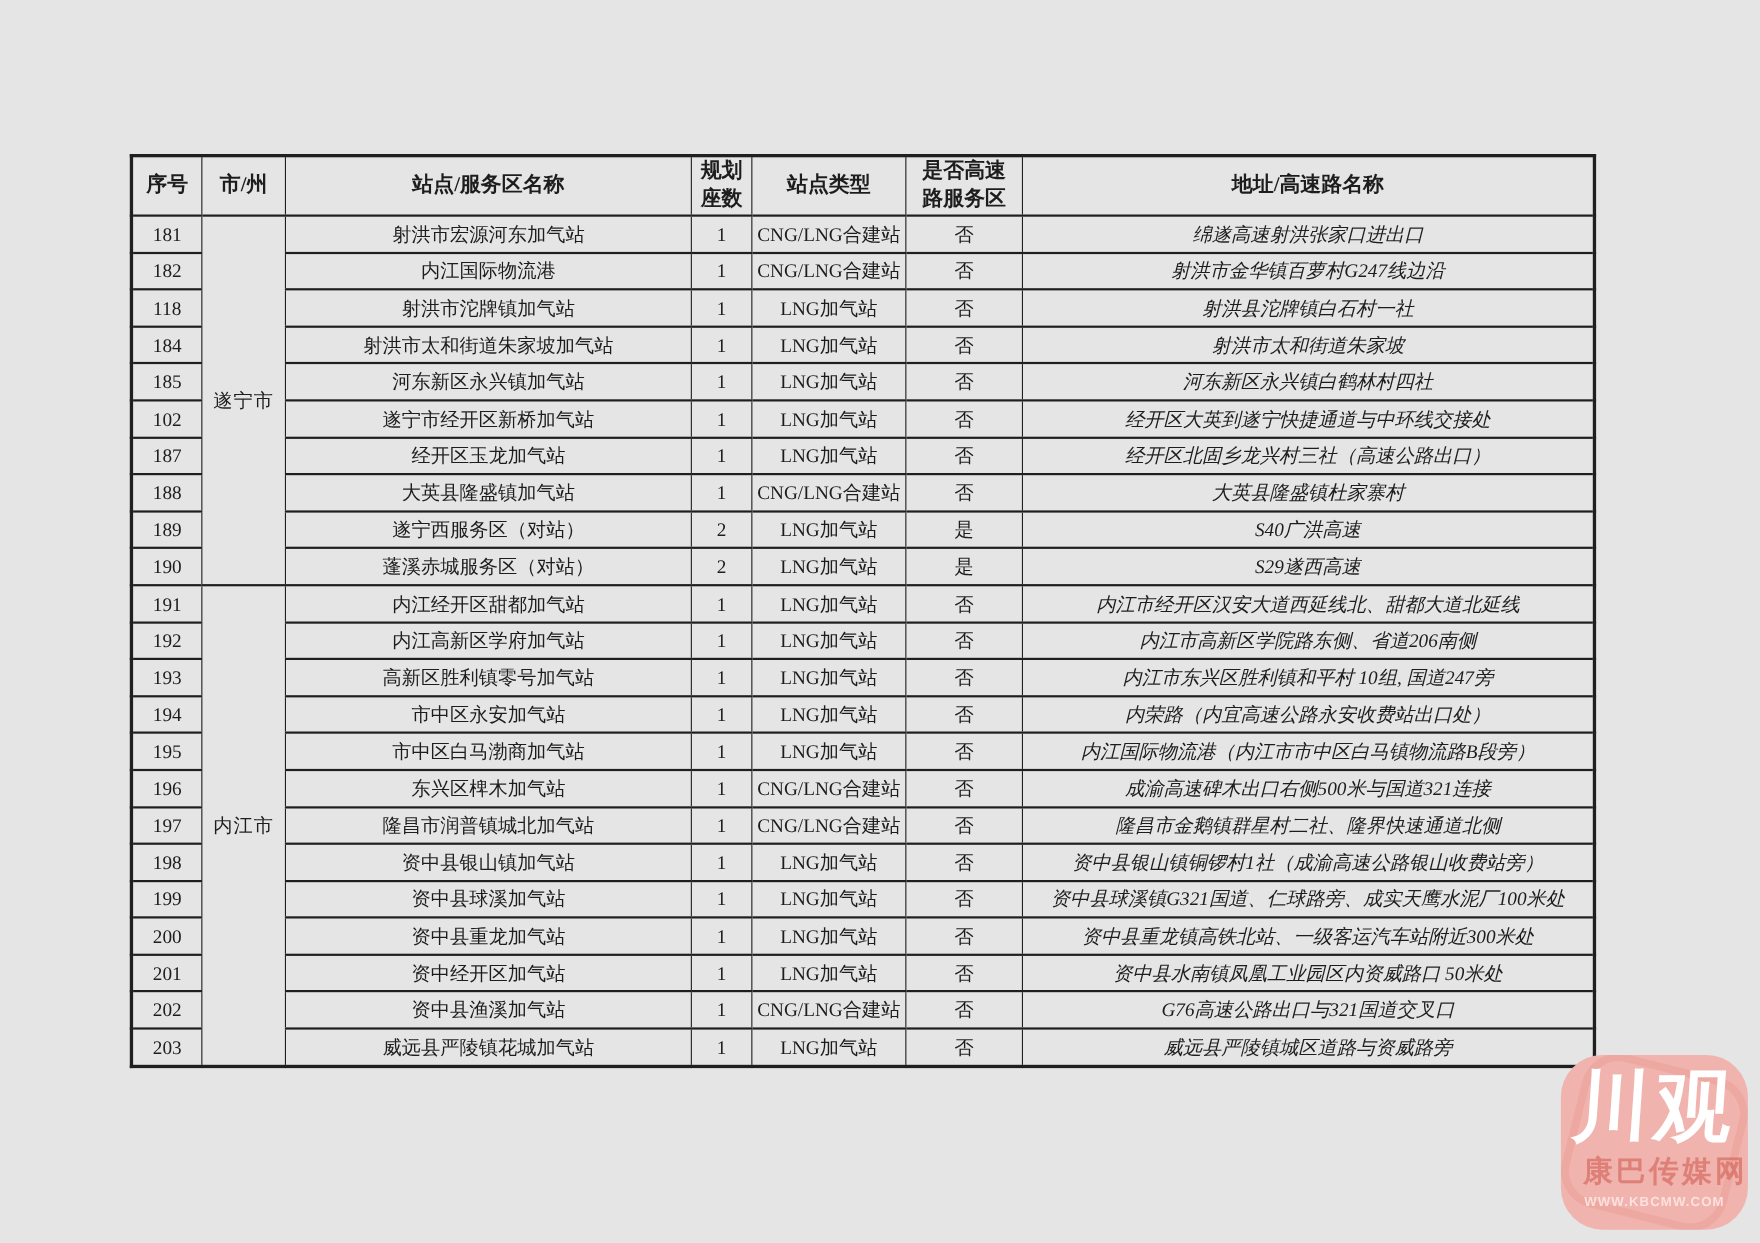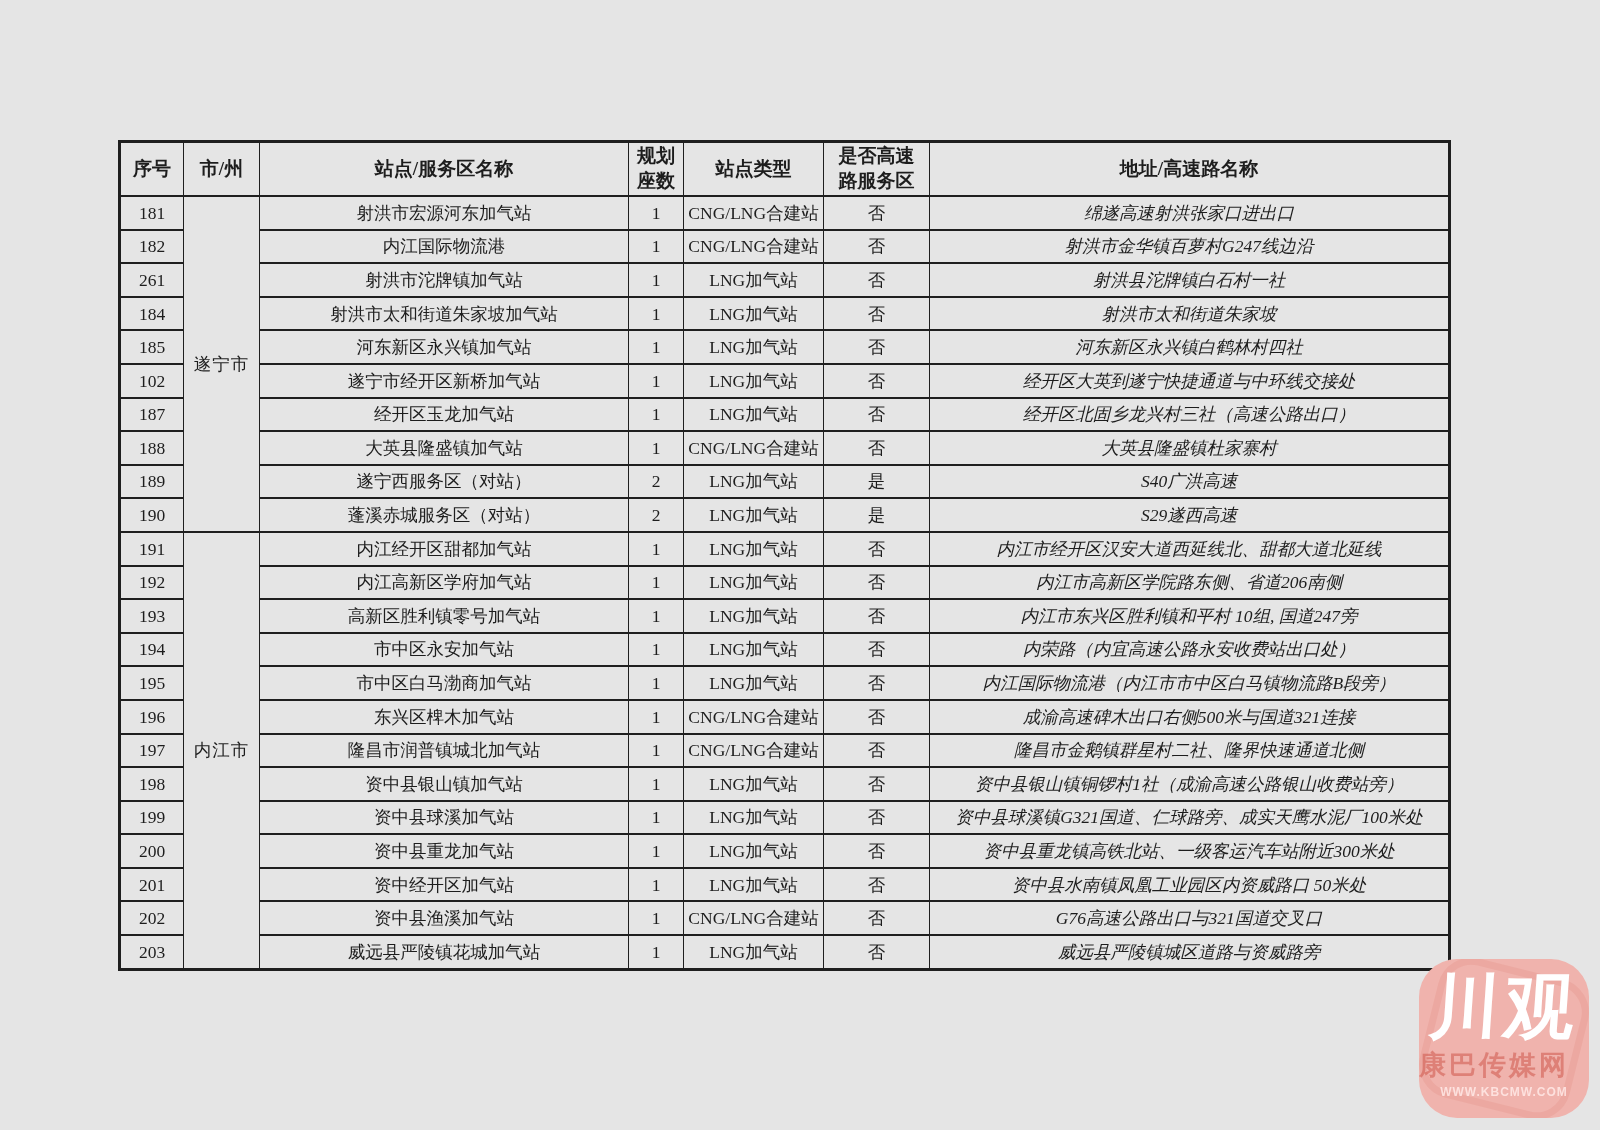--- a/index.html
+++ b/index.html
@@ -45,21 +45,21 @@
     border-radius:34px; transform:rotate(14deg);
   }
   .wm-logo {
     position:absolute; top:14px; left:0; width:100%;
     text-align:center; color:#ffffff; font-weight:bold; font-size:70px;
     line-height:1; letter-spacing:4px; transform:skewX(-4deg);
     font-family:"Liberation Serif","DejaVu Serif",serif;
   }
   .wm-site {
     position:absolute; top:92px; left:0; width:100%;
-    text-align:left; font-size:27px; font-weight:bold; line-height:1.1;
+    text-align:right; font-size:27px; font-weight:bold; line-height:1.1;
     color:rgba(204,78,66,0.50); letter-spacing:3px;
   }
   .wm-url {
     position:absolute; top:126px; left:0; width:100%;
     text-align:center; font-size:12px; font-weight:bold;
     color:rgba(255,233,230,0.85); letter-spacing:1px;
     font-family:"Liberation Sans","DejaVu Sans",sans-serif;
   }
 </style>
 </head>
@@ -102,21 +102,21 @@
         </tr>
         <tr>
           <td class="col-num-cell">182</td>
           <td class="col-name-cell">内江国际物流港</td>
           <td class="col-seats-cell">1</td>
           <td class="col-type-cell">CNG/LNG合建站</td>
           <td class="col-highway-cell">否</td>
           <td class="col-addr-cell">射洪市金华镇百萝村G247线边沿</td>
         </tr>
         <tr>
-          <td class="col-num-cell">261</td>
+          <td class="col-num-cell">118</td>
           <td class="col-name-cell">射洪市沱牌镇加气站</td>
           <td class="col-seats-cell">1</td>
           <td class="col-type-cell">LNG加气站</td>
           <td class="col-highway-cell">否</td>
           <td class="col-addr-cell">射洪县沱牌镇白石村一社</td>
         </tr>
         <tr>
           <td class="col-num-cell">184</td>
           <td class="col-name-cell">射洪市太和街道朱家坡加气站</td>
           <td class="col-seats-cell">1</td>

